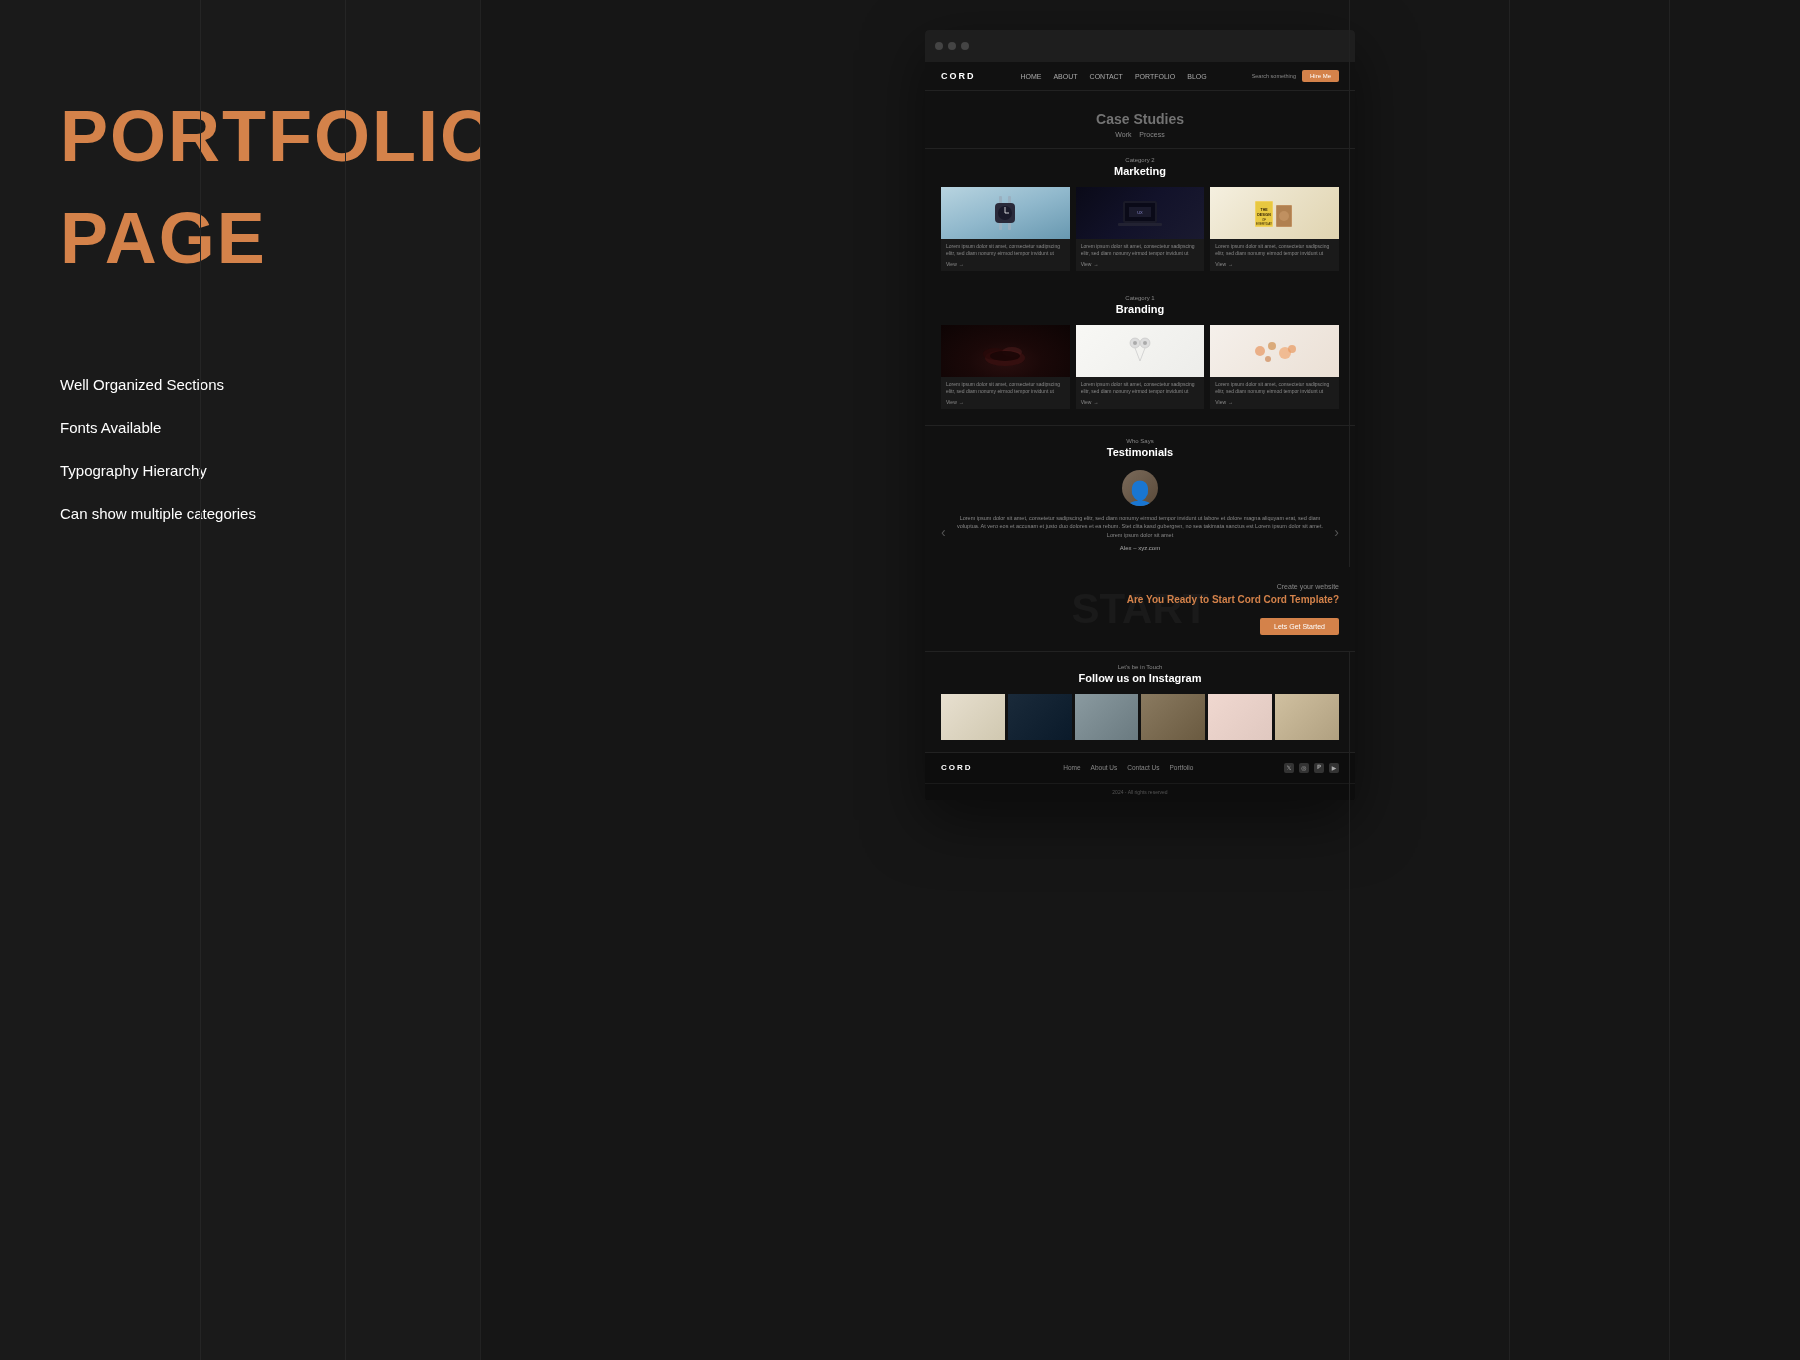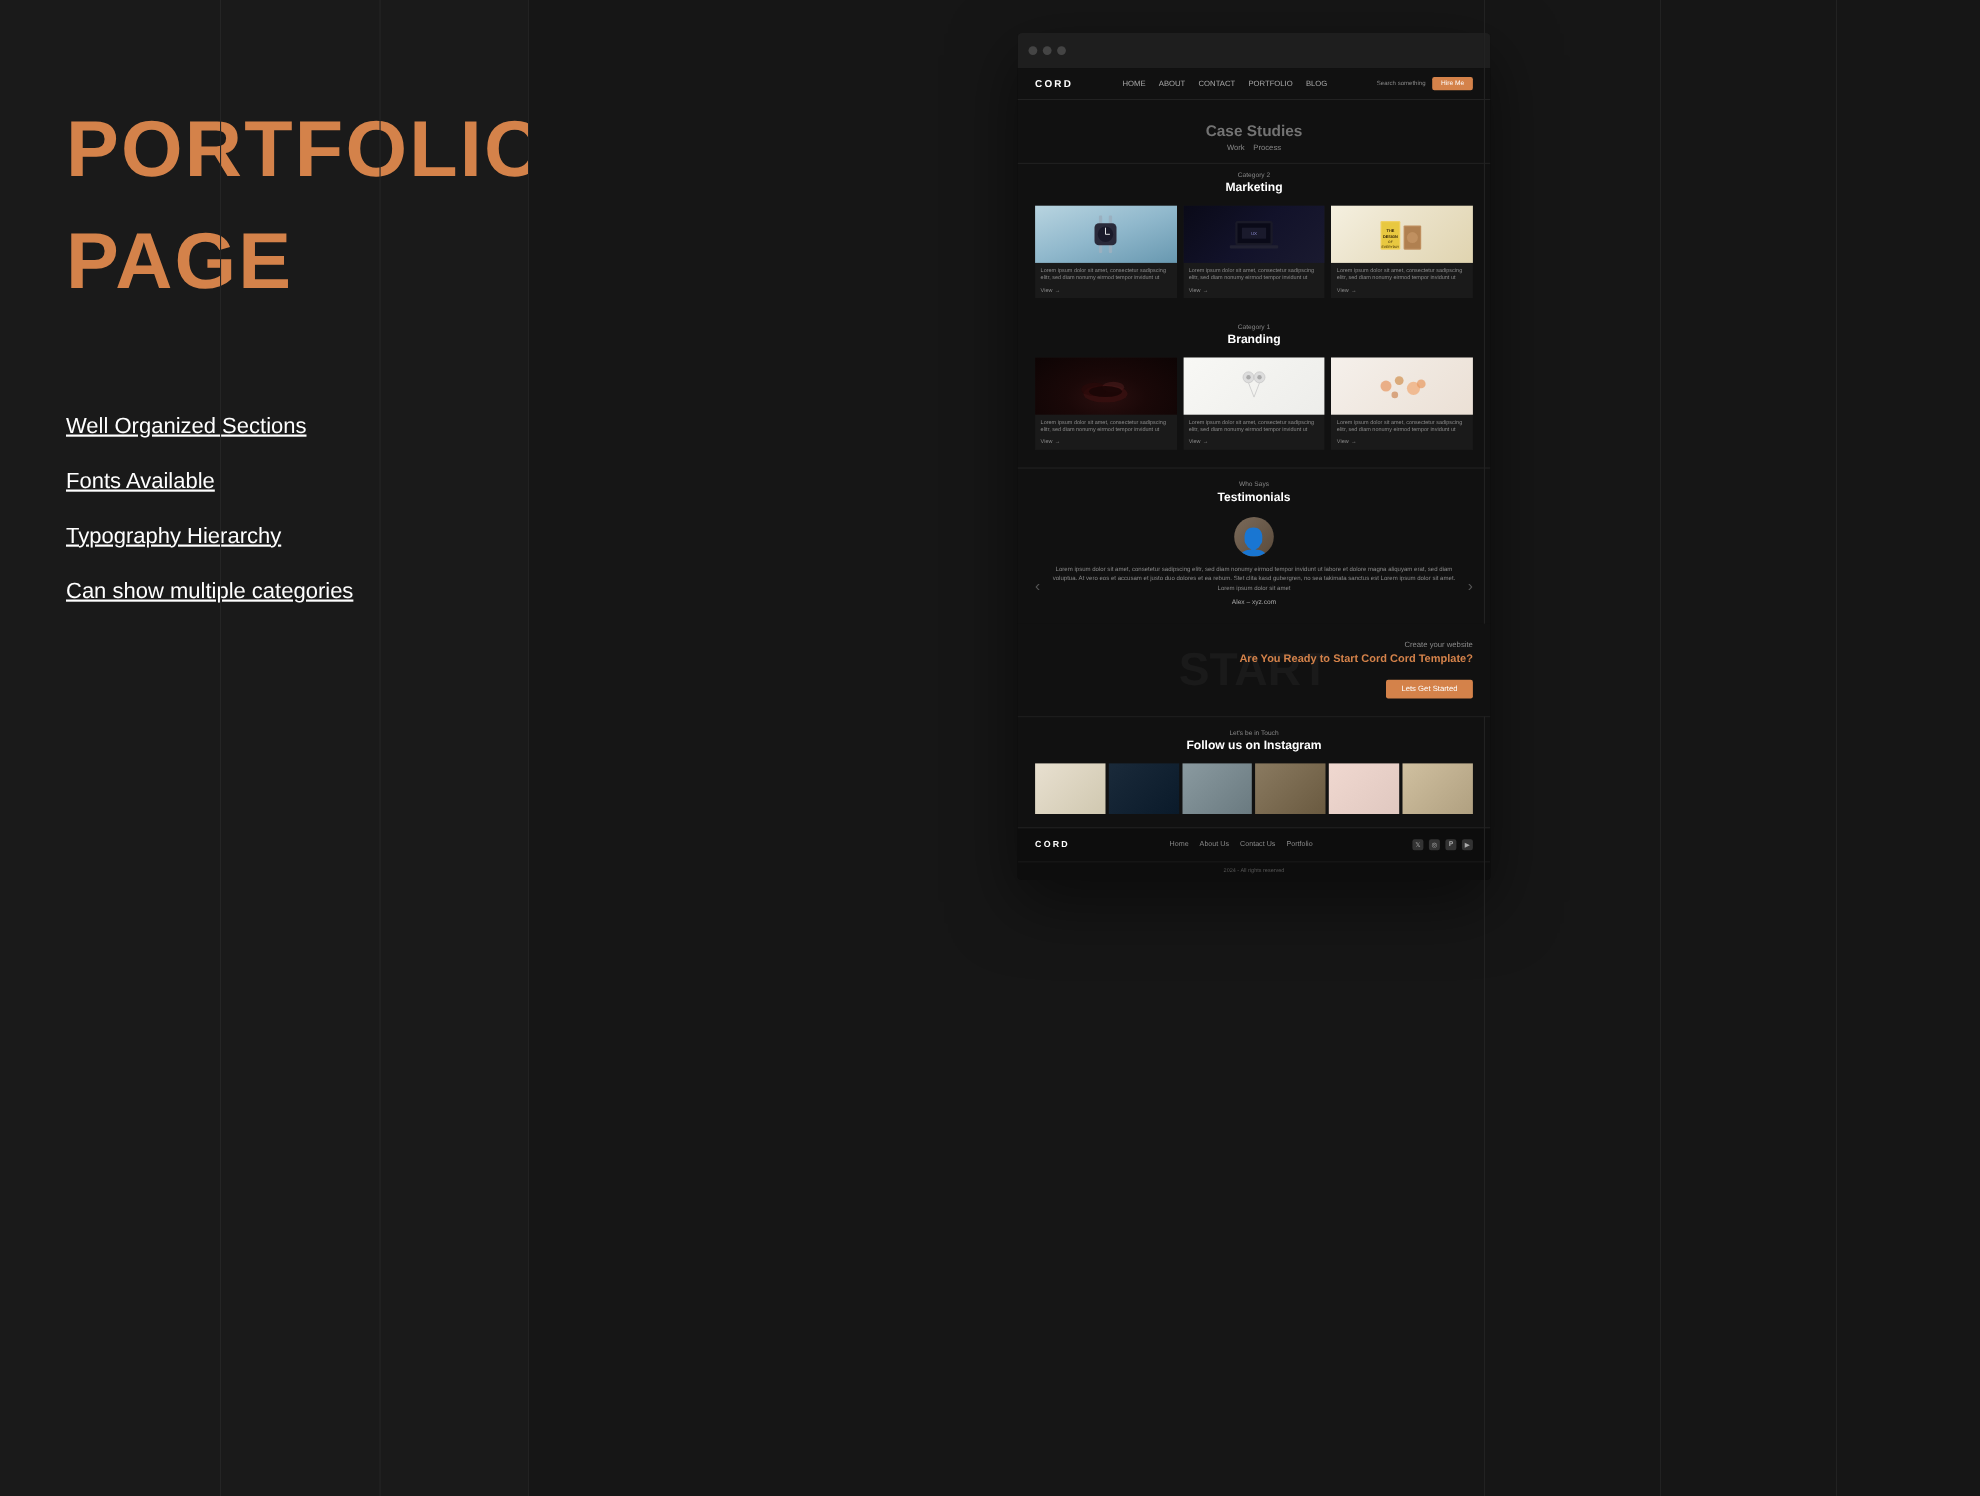--- a/index.html
+++ b/index.html
@@ -35,25 +35,24 @@
       margin-top: 40px;
     }
 
     .features-list {
       list-style: none;
       margin-top: 40px;
     }
 
     .features-list li {
       color: #ffffff;
-      font-size: 20px;
+      font-size: 15px;
       font-weight: 400;
       margin-bottom: 22px;
       line-height: 1.4;
-      text-decoration: underline;
     }
 
     
     .right-area {
       flex: 1;
       height: 1360px;
       background-color: #161616;
       display: flex;
       align-items: flex-start;
       justify-content: center;

